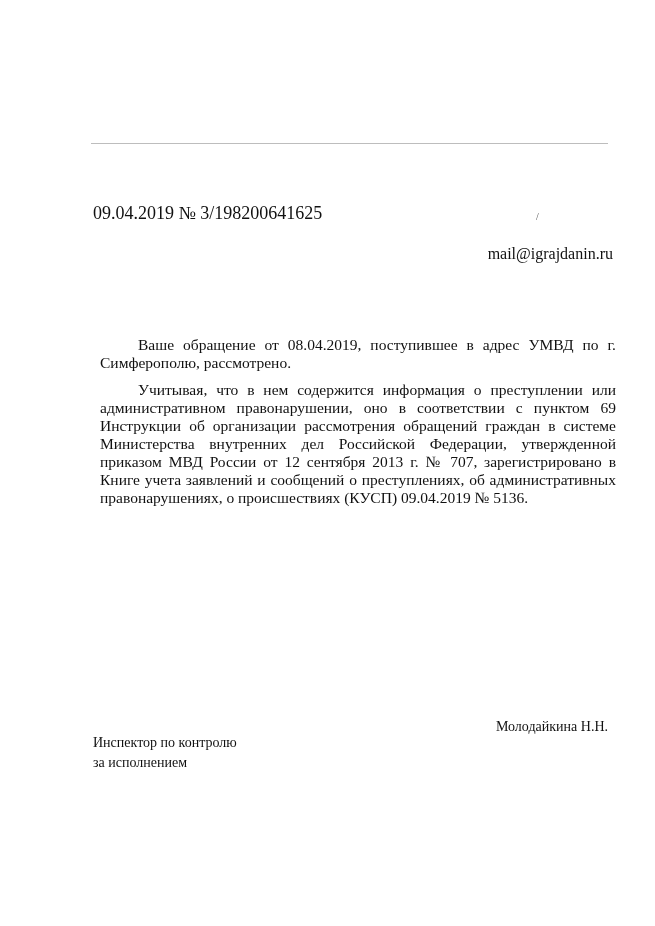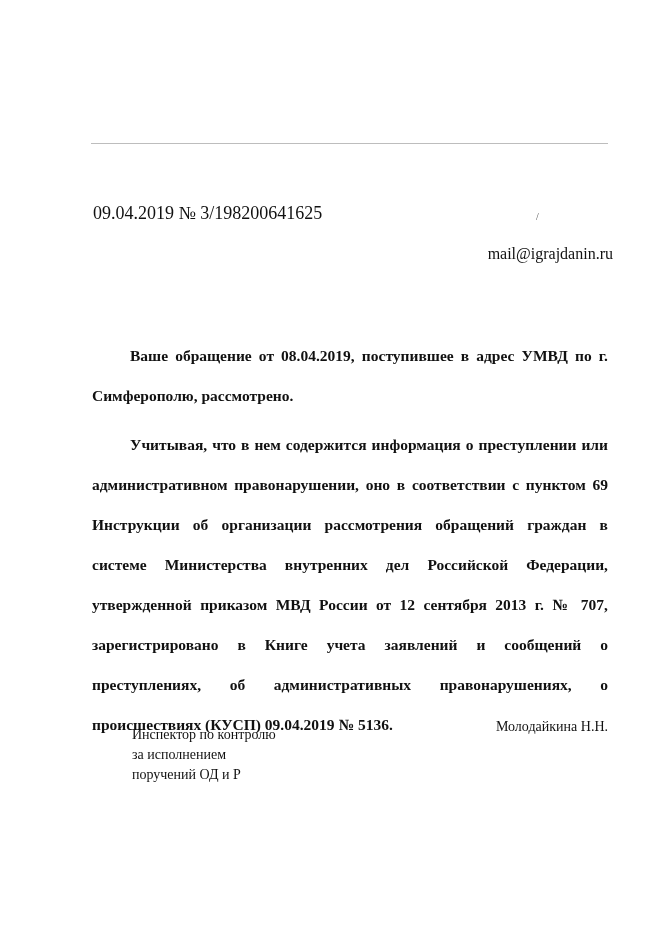--- a/index.html
+++ b/index.html
@@ -46,45 +46,43 @@
     }
     .email {
       position: absolute;
       right: 42px;
       top: 245px;
       font-size: 16px;
       white-space: nowrap;
     }
     .body-text {
       position: absolute;
-      left: 92px;
+      left: 100px;
       top: 336px;
       width: 516px;
       font-size: 15.5px;
-      line-height: 40px;
-      font-weight: bold;
+      line-height: 18px;
     }
     .body-text p {
       margin: 0 0 9px 0;
       text-indent: 38px;
       text-align: justify;
     }
     .signature {
       position: absolute;
       left: 93px;
       top: 717px;
       width: 515px;
       font-size: 14px;
       line-height: 20px;
     }
     .sig-position {
       position: absolute;
       left: 0;
-      top: 8px;
-      margin-left: 39px;
+      top: 16px;
     }
     .sig-position div {
       white-space: nowrap;
     }
     .sig-name {
       position: absolute;
       right: 0;
       top: 0;
       white-space: nowrap;
     }
@@ -104,16 +102,15 @@
 
 <div class="body-text">
   <p>Ваше обращение от 08.04.2019, поступившее в адрес УМВД по г. Симферополю, рассмотрено.</p>
   <p>Учитывая, что в нем содержится информация о преступлении или административном правонарушении, оно в соответствии с пунктом 69 Инструкции об организации рассмотрения обращений граждан в системе Министерства внутренних дел Российской Федерации, утвержденной приказом МВД России от 12 сентября 2013 г. № 707, зарегистрировано в Книге учета заявлений и сообщений о преступлениях, об административных правонарушениях, о происшествиях (КУСП) 09.04.2019 № 5136.</p>
 </div>
 
 <div class="signature">
   <div class="sig-position">
     <div>Инспектор по контролю</div>
     <div>за исполнением</div>
-    <div>поручений ОД и Р</div>
   </div>
   <div class="sig-name">Молодайкина Н.Н.</div>
 </div>
 
 </body></html>

